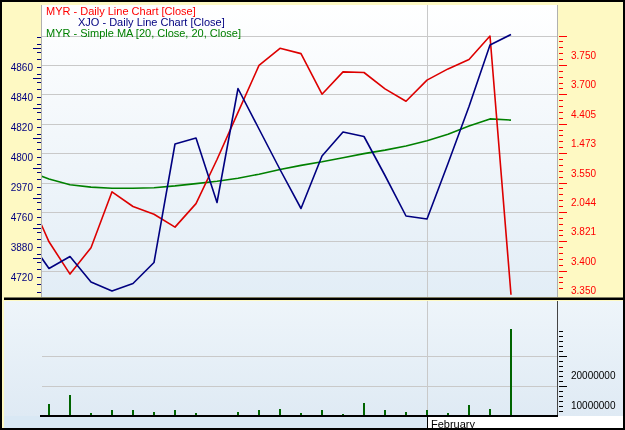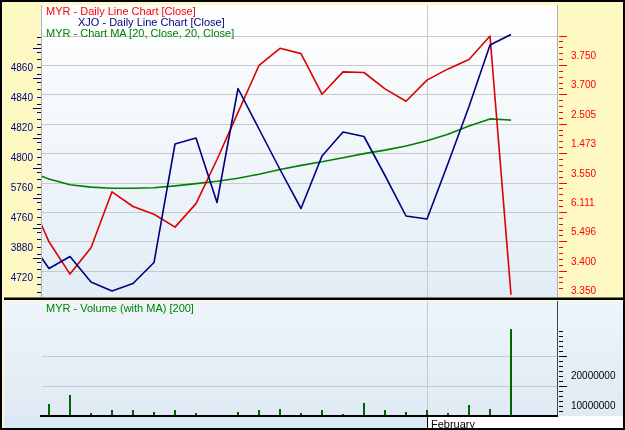--- a/index.html
+++ b/index.html
@@ -182,37 +182,36 @@
       <line x1="39.5" y1="3" x2="39.5" y2="295" stroke="#b0b0b0" stroke-width="1" shape-rendering="crispEdges"></line>
       <line x1="555.5" y1="3" x2="555.5" y2="295" stroke="#b0b0b0" stroke-width="1" shape-rendering="crispEdges"></line>
       <rect x="2" y="295.5" width="621" height="2.5" fill="#000"></rect>
       <line x1="555.5" y1="299" x2="555.5" y2="414" stroke="#444" stroke-width="1" shape-rendering="crispEdges"></line>
       <line x1="38" y1="414" x2="556" y2="414" stroke="#000" stroke-width="1.6" shape-rendering="crispEdges"></line>
       <line x1="425" y1="414" x2="425" y2="430" stroke="#000" stroke-width="1" shape-rendering="crispEdges"></line>
     </svg>
 
   <div class="txt legend-item" id="legend-1" style="left: 44px; top: 4px; color: rgb(255, 0, 0);">MYR - Daily Line Chart [Close]</div>
   <div class="txt legend-item" id="legend-2" style="left: 44px; top: 15px; color: rgb(0, 0, 128); margin-left: 32px;">XJO - Daily Line Chart [Close]</div>
-  <div class="txt legend-item" id="legend-3" style="left: 44px; top: 26px; color: rgb(0, 128, 0);">MYR - Chart MA [20, Close, 20, Close]</div>
-
-  <div class="txt legend-item" id="legend-vol" style="left: 44px; top: 301px; color: rgb(0, 128, 0);">MYR - Volume (with MA) [200]</div>
+  <div class="txt legend-item" id="legend-3" style="left: 44px; top: 26px; color: rgb(0, 128, 0);">MYR - Simple MA [20, Close, 20, Close]</div>
+
 
   <div class="txt" id="month-label" style="left:429px;top:417px;color:#000;">February</div>
 <div class="tick-label tick-left" style="left: 2px; top: 40px; color: rgb(0, 0, 128);">4860</div>
     <div class="tick-label tick-left" style="left: 2px; top: 70px; color: rgb(0, 0, 128);">4840</div>
     <div class="tick-label tick-left" style="left: 2px; top: 100px; color: rgb(0, 0, 128);">4820</div>
     <div class="tick-label tick-left" style="left: 2px; top: 130px; color: rgb(0, 0, 128);">4800</div>
-    <div class="tick-label tick-left" style="left: 2px; top: 160px; color: rgb(0, 0, 128);">5760</div>
+    <div class="tick-label tick-left" style="left: 2px; top: 160px; color: rgb(0, 0, 128);">2970</div>
     <div class="tick-label tick-left" style="left: 2px; top: 190px; color: rgb(0, 0, 128);">4760</div>
     <div class="tick-label tick-left" style="left: 2px; top: 220px; color: rgb(0, 0, 128);">3880</div>
     <div class="tick-label tick-left" style="left: 2px; top: 250px; color: rgb(0, 0, 128);">4720</div>
     <div class="tick-label " style="left: 569px; top: 28px; color: rgb(255, 0, 0);">3.750</div>
     <div class="tick-label " style="left: 569px; top: 57.4px; color: rgb(255, 0, 0);">3.700</div>
-    <div class="tick-label " style="left: 569px; top: 86.8px; color: rgb(255, 0, 0);">2.505</div>
+    <div class="tick-label " style="left: 569px; top: 86.8px; color: rgb(255, 0, 0);">4.405</div>
     <div class="tick-label " style="left: 569px; top: 116.2px; color: rgb(255, 0, 0);">1.473</div>
     <div class="tick-label " style="left: 569px; top: 145.6px; color: rgb(255, 0, 0);">3.550</div>
-    <div class="tick-label " style="left: 569px; top: 175px; color: rgb(255, 0, 0);">6.111</div>
-    <div class="tick-label " style="left: 569px; top: 204.4px; color: rgb(255, 0, 0);">5.496</div>
+    <div class="tick-label " style="left: 569px; top: 175px; color: rgb(255, 0, 0);">2.044</div>
+    <div class="tick-label " style="left: 569px; top: 204.4px; color: rgb(255, 0, 0);">3.821</div>
     <div class="tick-label " style="left: 569px; top: 233.8px; color: rgb(255, 0, 0);">3.400</div>
     <div class="tick-label " style="left: 569px; top: 263.2px; color: rgb(255, 0, 0); text-align: center;">3.350</div>
     <div class="tick-label " style="left: 569px; top: 348px; color: rgb(0, 0, 0);">20000000</div>
     <div class="tick-label " style="left: 569px; top: 378px; color: rgb(0, 0, 0);">10000000</div>
   </div>
 
 </body></html>

